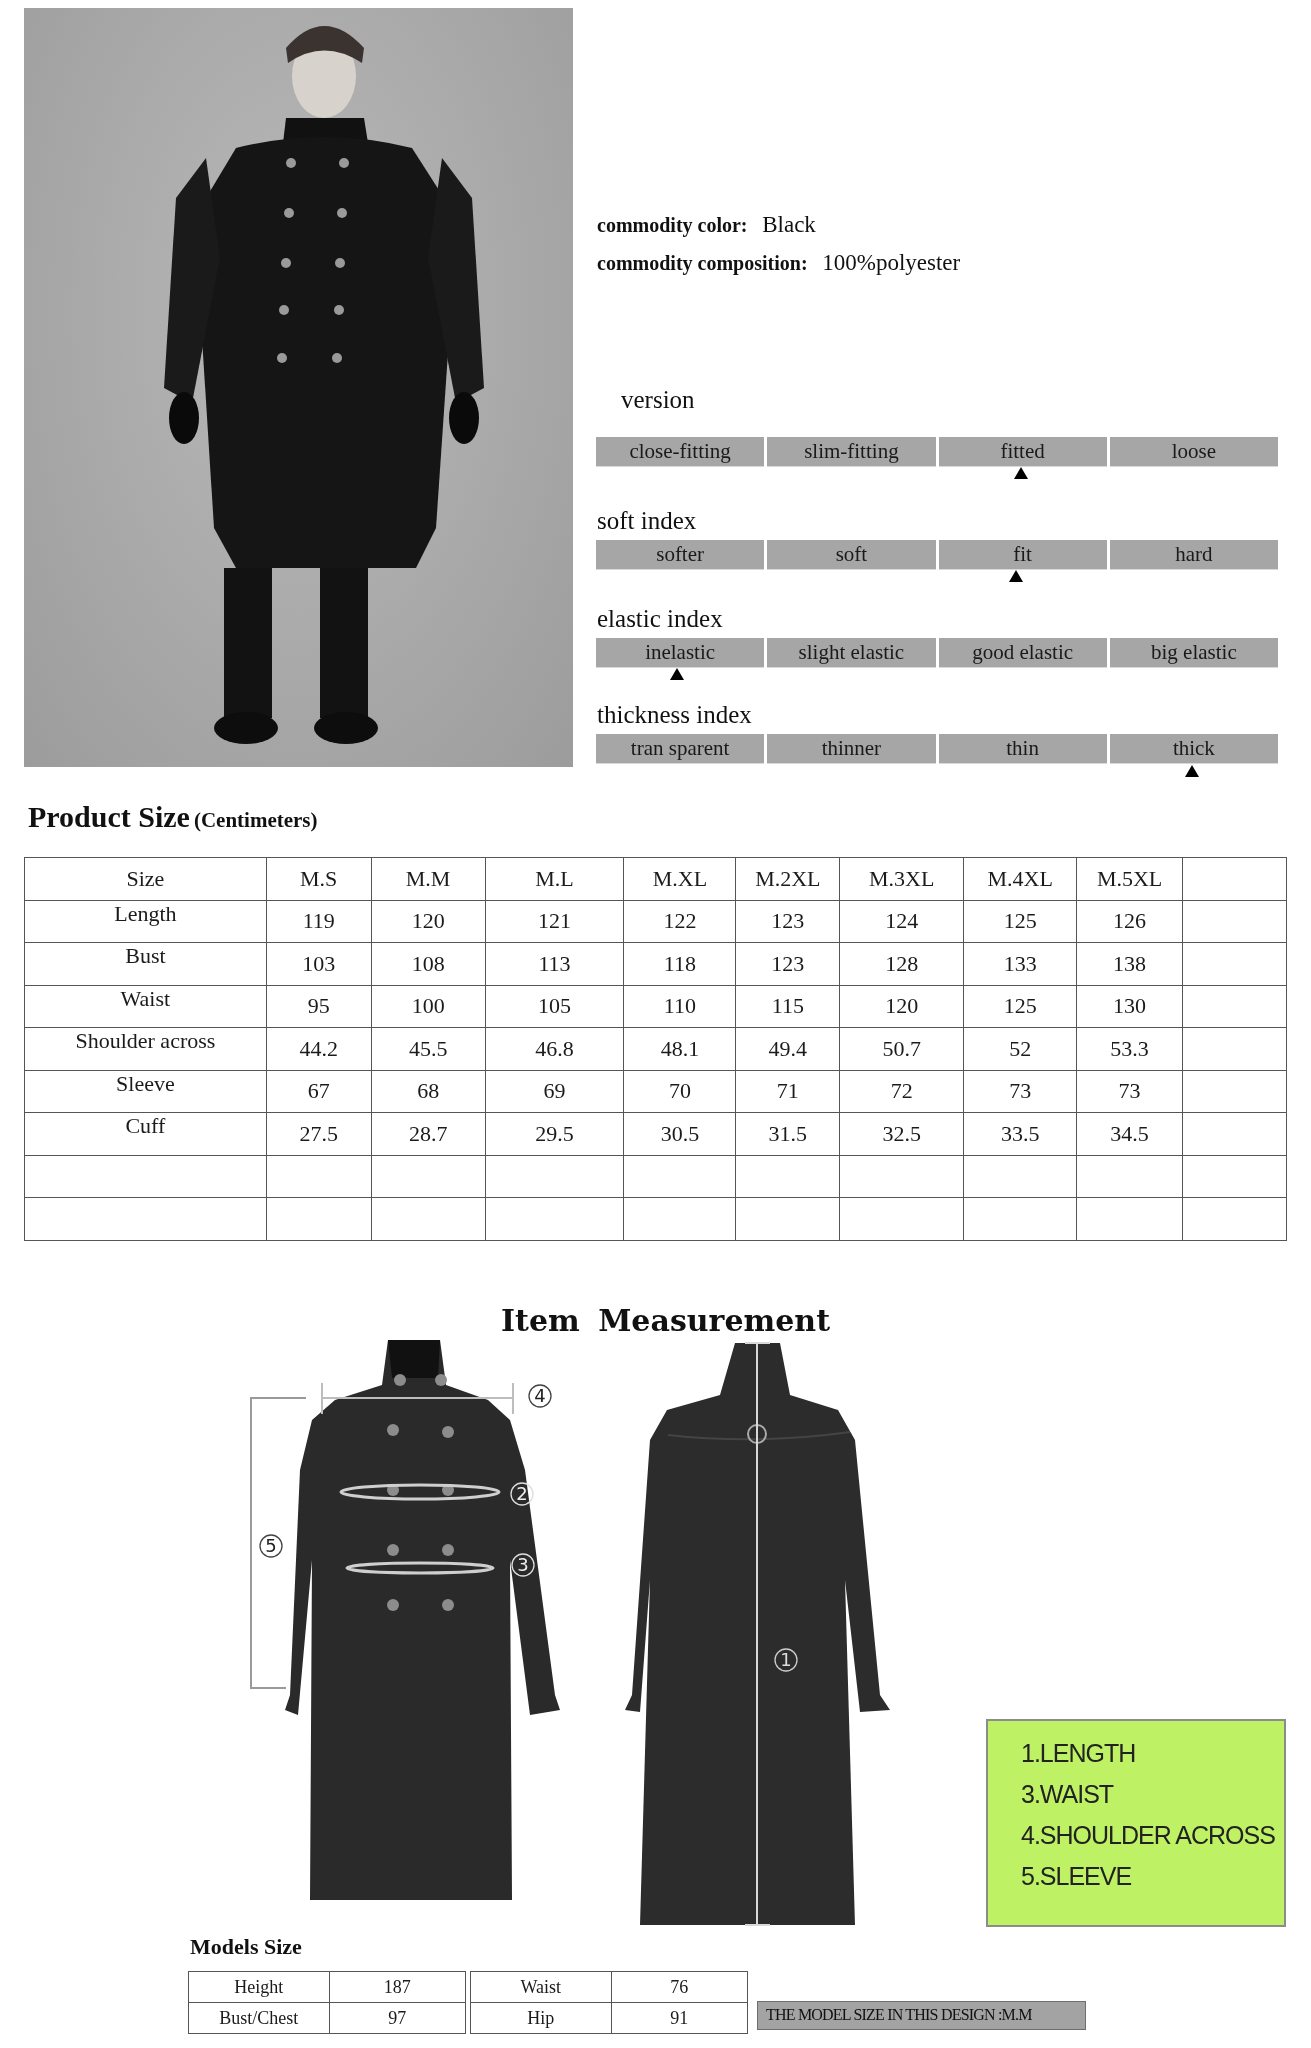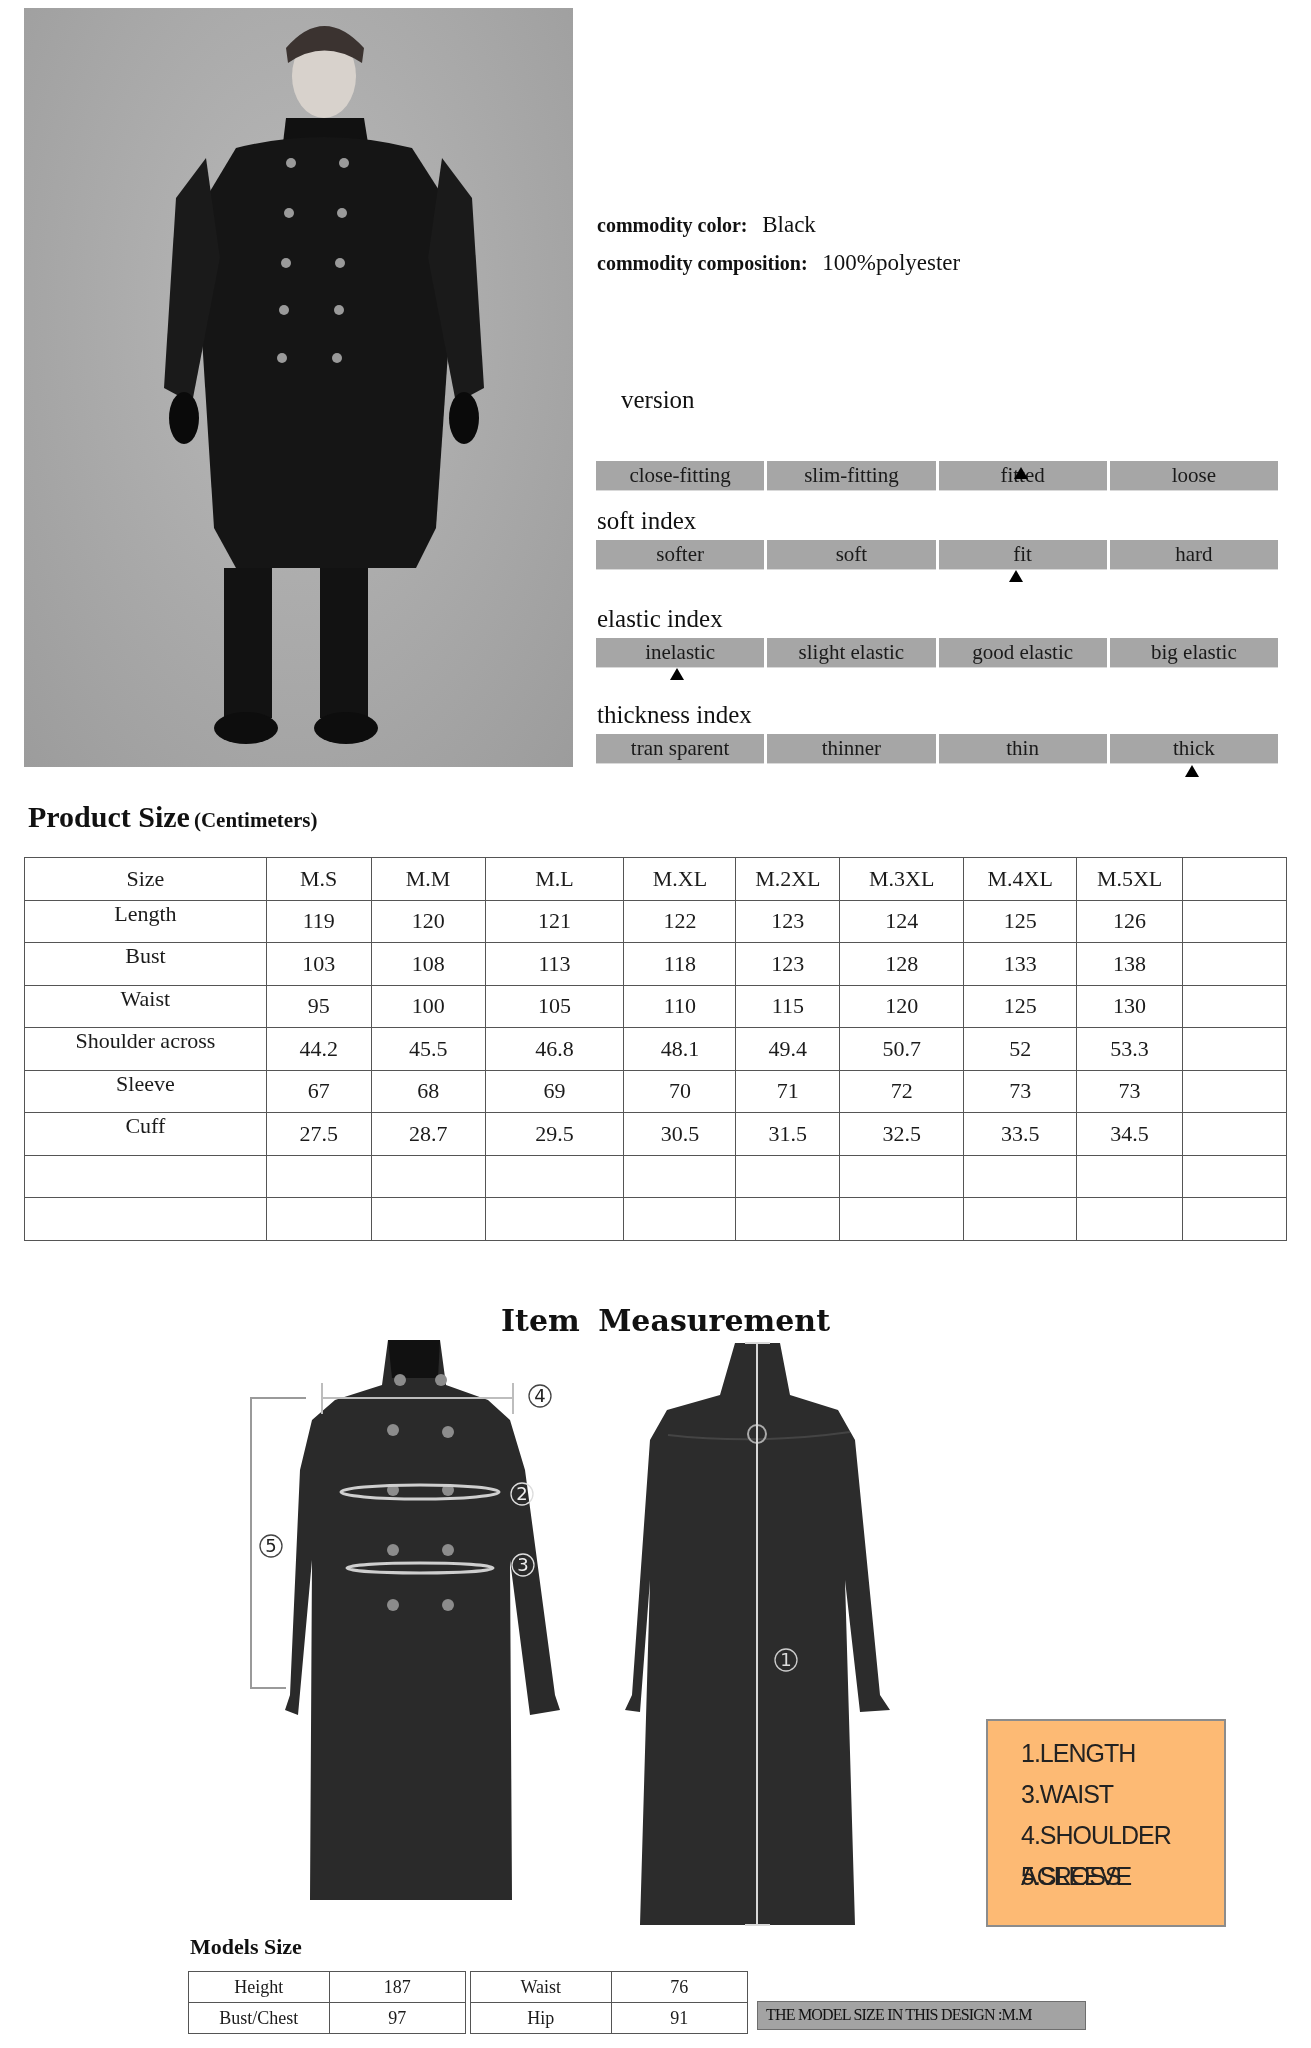--- a/index.html
+++ b/index.html
@@ -31,21 +31,21 @@
   .ps-title .small { font-size: 21px; font-weight: bold; }
   table.size-table { position: absolute; left: 24px; top: 857px; width: 1263px; border-collapse: collapse;
     font-family: Liberation Serif, serif; font-size: 22px; }
   table.size-table td { border: 1.5px solid #555; height: 42.5px; text-align: center; vertical-align: middle; color: #1b1b1b; }
 
   
   .im-title { left: 0; width: 1311px; top: 1275px; text-align: center; font-family: "DejaVu Serif", serif;
     font-size: 30px; font-weight: bold; padding-left: 20px; word-spacing: 8px; margin-top: 28px; }
   .coat-svg { left: 0; top: 1320px; }
 
-  .legend-box { left: 986px; top: 1719px; width: 240px; height: 208px; border: 2px solid #8c8c8c; background: #fdba74;
+  .legend-box { left: 986px; top: 1719px; width: 300px; height: 208px; border: 2px solid #8c8c8c; background: #bef264;
     padding: 12px 0 0 33px; font-family: "Liberation Sans", sans-serif; font-size: 25px; letter-spacing: -1px; }
   .legend-box div { height: 41px; line-height: 41px; color: #222; }
 
   
   .ms-title { left: 190px; top: 1934px; font-family: "Liberation Serif", serif; font-size: 22px; font-weight: bold; }
   table.model-table { position: absolute; top: 1971px; border-collapse: collapse; font-family: "Liberation Serif", serif;
     font-size: 18px; }
   table.model-table td { border: 1.5px solid #555; height: 31px; text-align: center; color: #1b1b1b; }
   .model-note { left: 757px; top: 2001px; width: 329px; height: 29px; background: #a3a3a3; border: 1.5px solid #6e6e6e;
     font-family: "Liberation Serif", serif; font-size: 16px; line-height: 26px; padding-left: 8px; letter-spacing: -0.8px; color: #111; }
@@ -95,21 +95,21 @@
   <span class="info-value">Black</span>
 </div>
 <div class="abs info-line" style="top:250px;">
   <span class="info-label">commodity composition:</span>
   <span class="info-value">100%polyester</span>
 </div>
 
 <div id="indices">
 
   <div class="abs idx-label" style="top:386px;margin-left:24px;">version</div>
-  <div class="abs idx-bar" style="top:437px;margin-top:24px;">
+  <div class="abs idx-bar" style="top:437px;">
     <div class="idx-seg">close-fitting</div>
     <div class="idx-seg">slim-fitting</div>
     <div class="idx-seg">fitted</div>
     <div class="idx-seg">loose</div>
   </div>
   <div class="abs idx-marker" style="left:1014px; top:467px;"></div>
 
   <div class="abs idx-label" style="top:507px;">soft index</div>
   <div class="abs idx-bar" style="top:540px;">
     <div class="idx-seg">softer</div>

